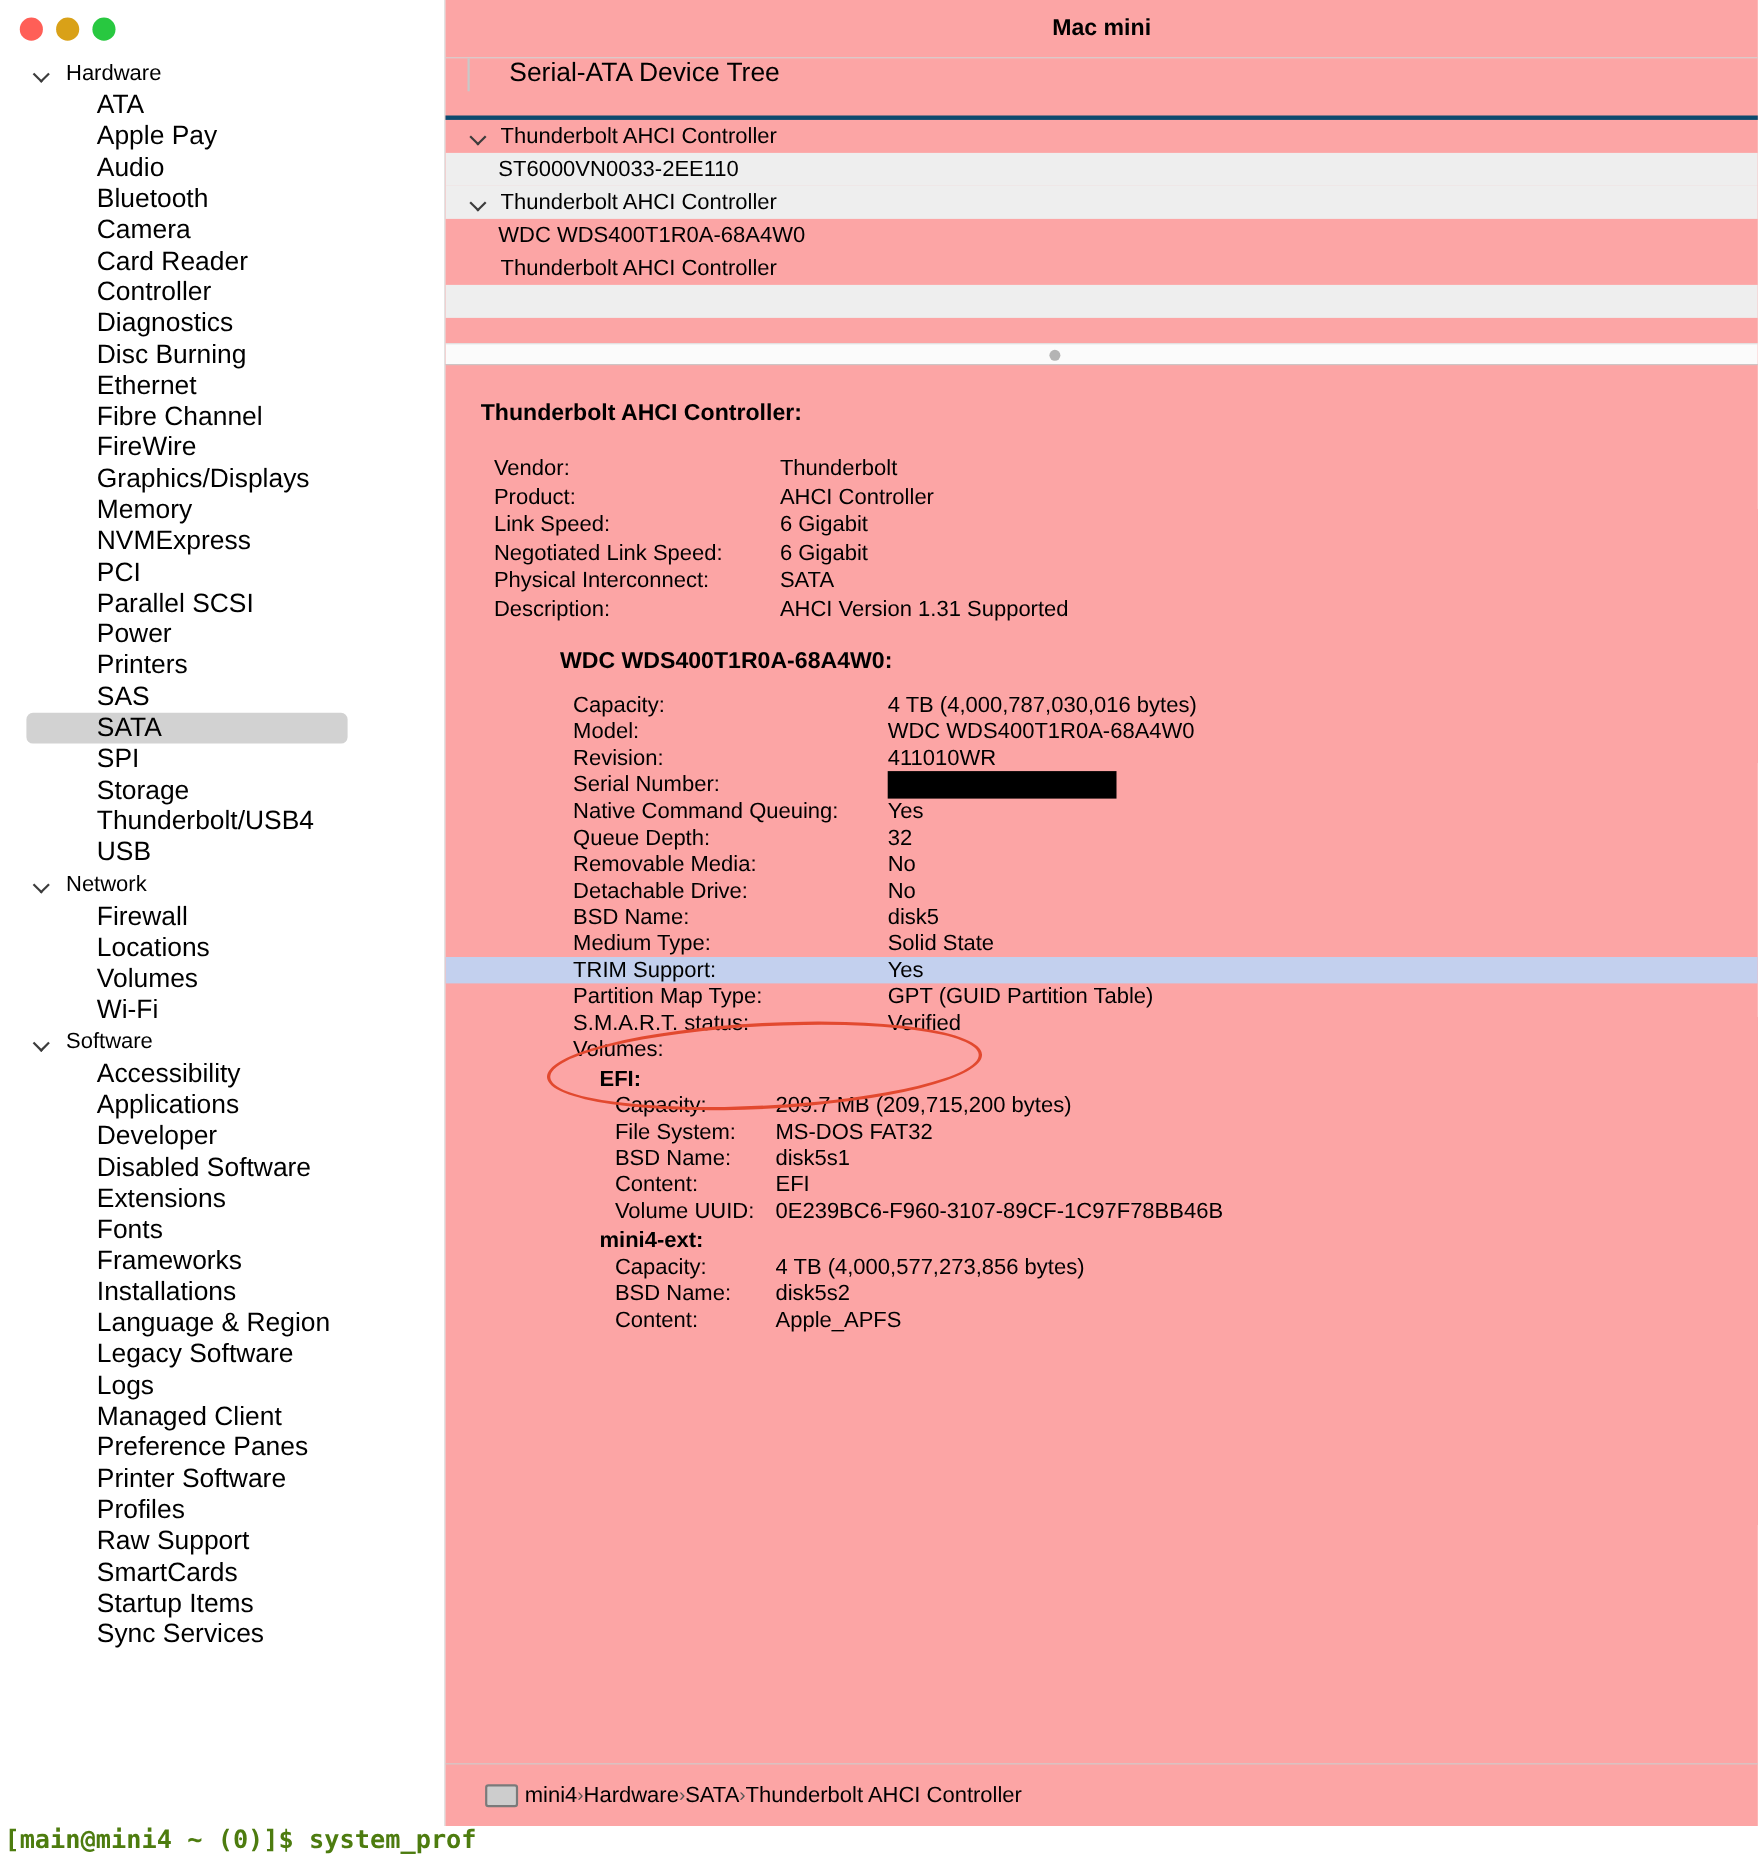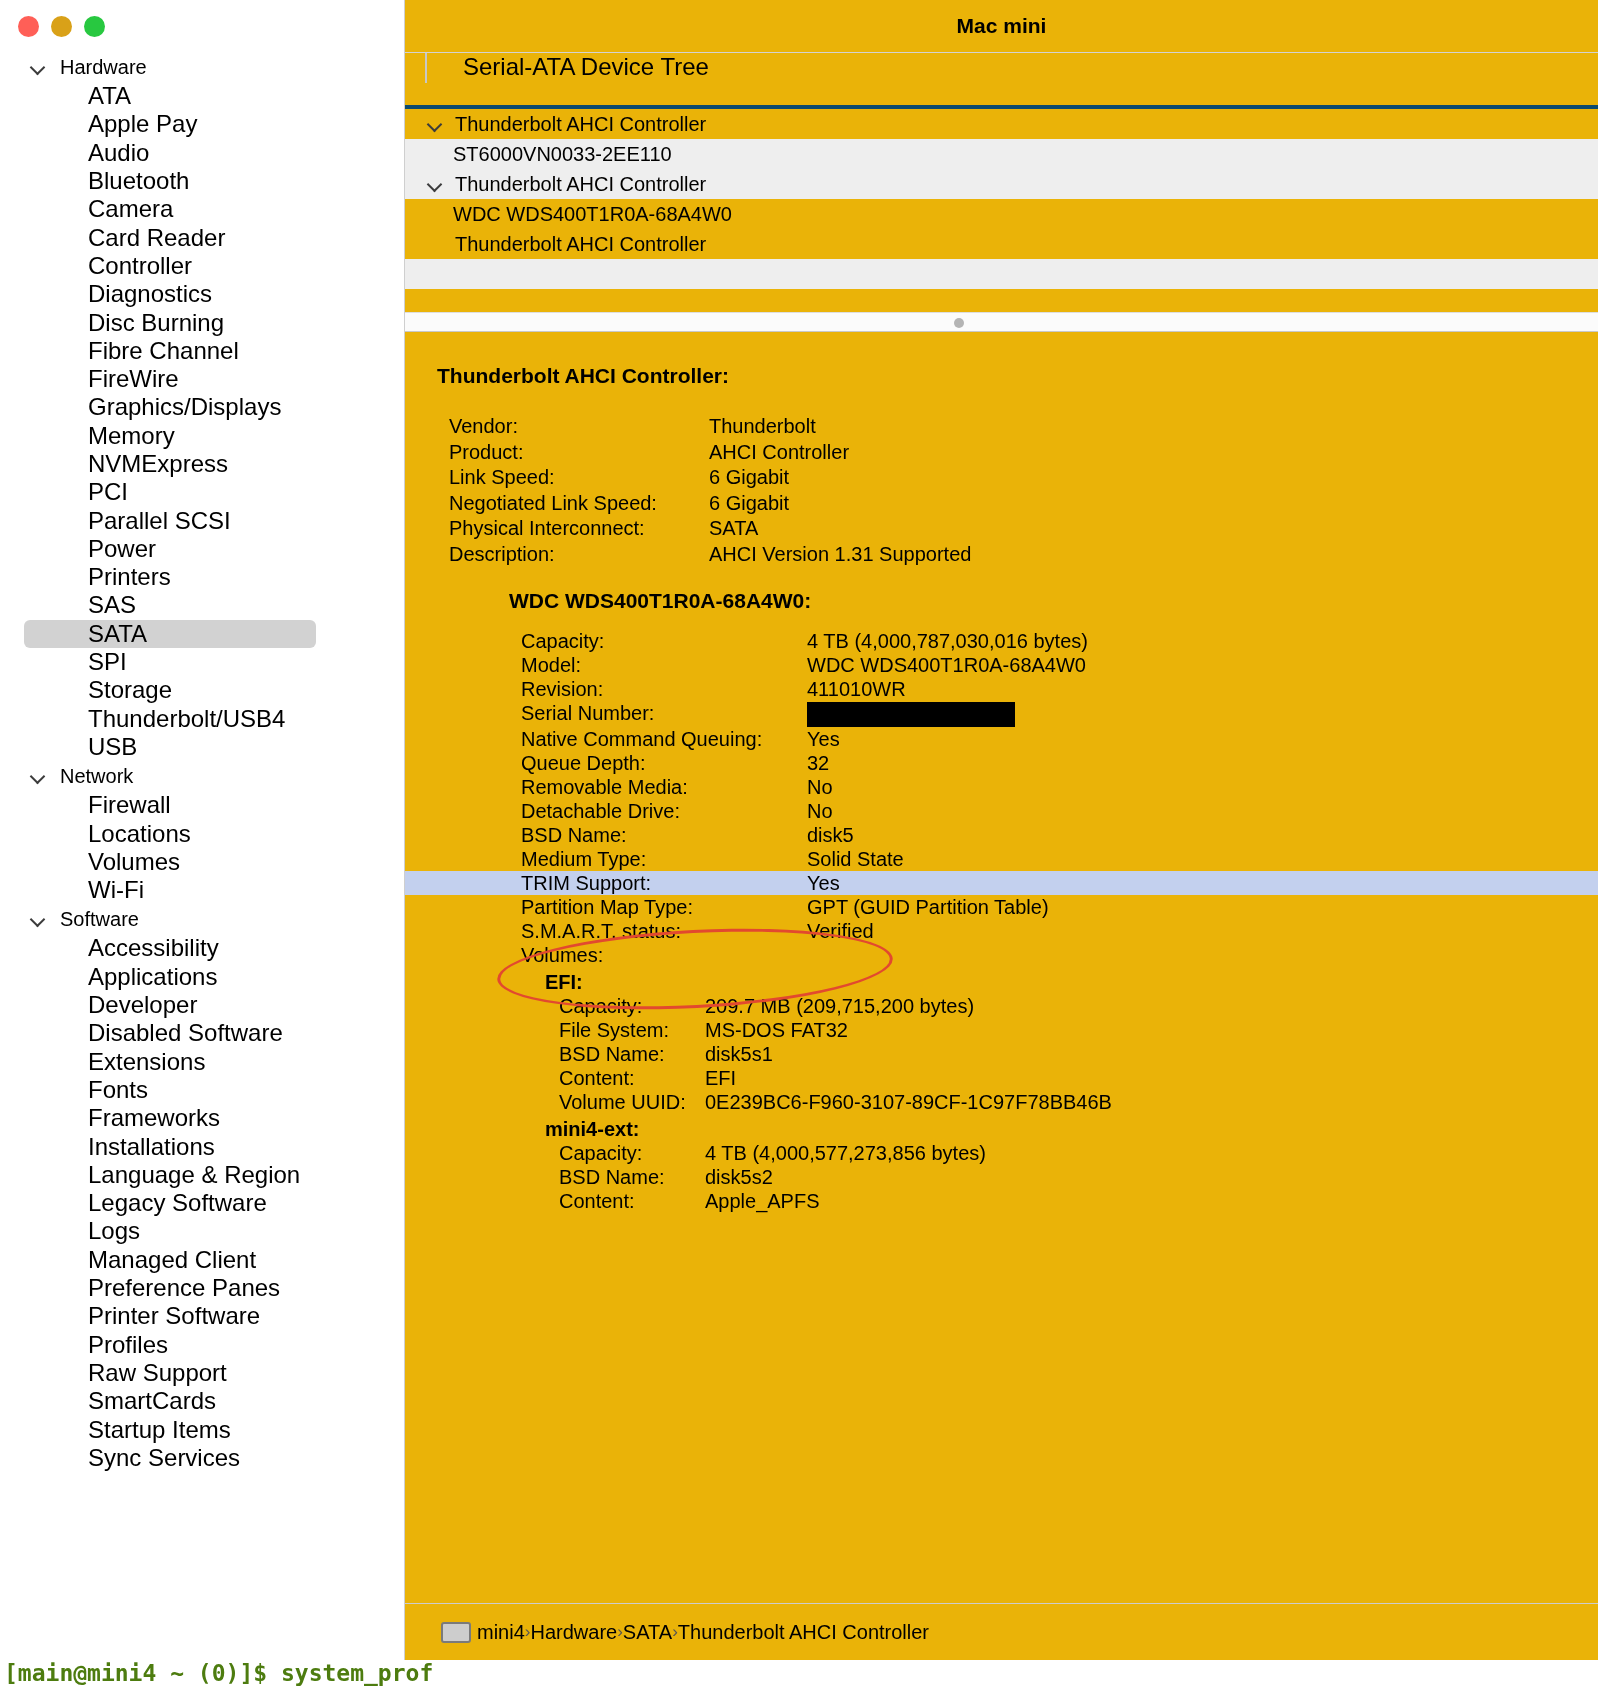--- a/index.html
+++ b/index.html
@@ -96,21 +96,21 @@
     padding-left: 64px;
     width: 292px;
     box-sizing: border-box;
   }
   
   .content {
     flex: 1 1 auto;
     display: flex;
     flex-direction: column;
     position: relative;
-    background: #eab308;
+    background: #fca5a5;
   }
   .titlebar {
     height: 52px;
     display: flex;
     align-items: center;
     justify-content: center;
     font-size: 21px;
     font-weight: bold;
     border-bottom: 1px solid #d3d3d3;
   }
@@ -317,20 +317,23 @@
       <div class="item-row">
           <span>Controller</span>
         </div>
       <div class="item-row">
           <span>Diagnostics</span>
         </div>
       <div class="item-row">
           <span>Disc Burning</span>
         </div>
       <div class="item-row">
+          <span>Ethernet</span>
+        </div>
+      <div class="item-row">
           <span>Fibre Channel</span>
         </div>
       <div class="item-row">
           <span>FireWire</span>
         </div>
       <div class="item-row">
           <span>Graphics/Displays</span>
         </div>
       <div class="item-row">
           <span>Memory</span>

